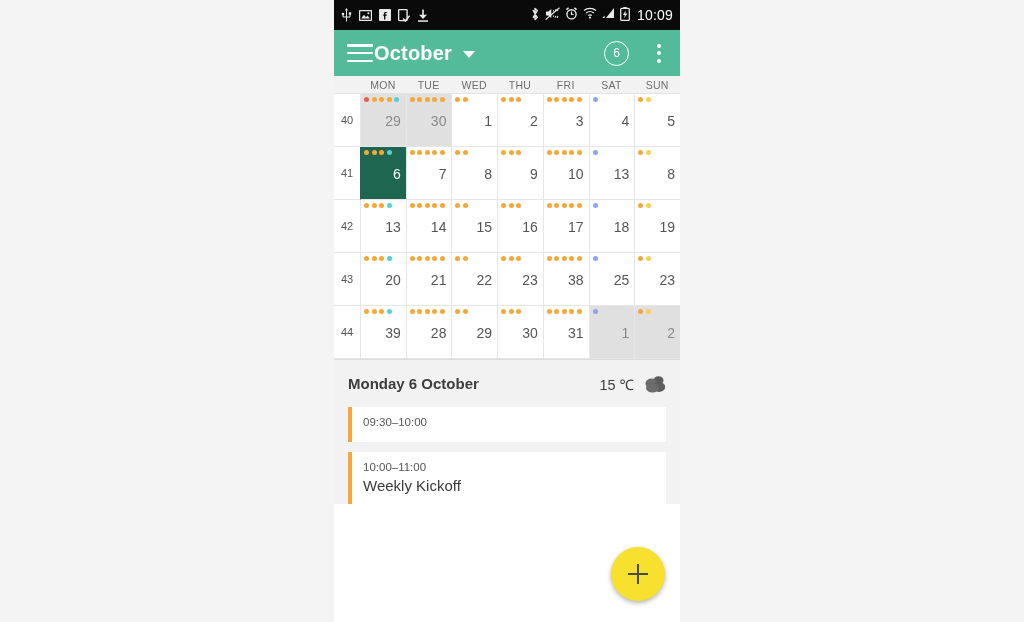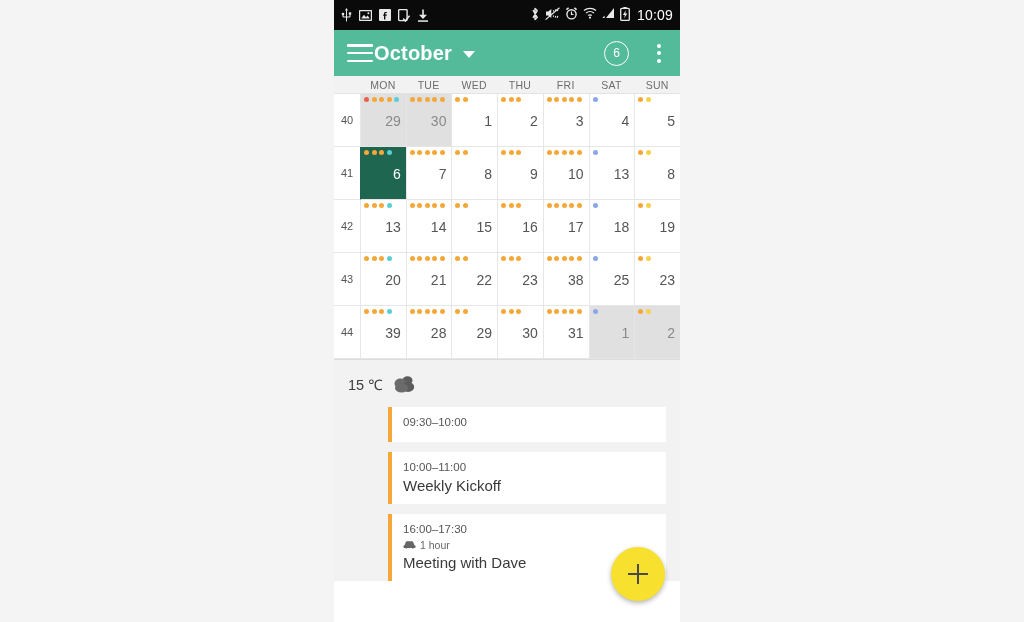--- a/index.html
+++ b/index.html
@@ -160,21 +160,20 @@
 
   
   .events { background: #f2f2f2; padding: 0 14px; }
   .event {
     background: #ffffff;
     border-left: 4px solid #f5a838;
     margin-bottom: 10px;
     padding: 9px 12px 10px 11px;
     box-sizing: border-box;
     cursor: pointer;
-    margin-left: 40px;
   }
   .ev-time { font-size: 11.5px; color: #555555; margin-bottom: 4px; }
   .ev-travel {
     font-size: 10.5px; color: #666666;
     display: flex; align-items: center; gap: 4px;
     margin-bottom: 3px;
   }
   .ev-title { font-size: 15px; color: #3a3a3a; }
 
   
@@ -608,51 +607,40 @@
             <div class="dots">
               <span class="dot" style="background: rgb(245, 168, 56);"></span>
               <span class="dot" style="background: rgb(247, 209, 74);"></span>
             </div>
             <div class="daynum">2</div>
           </div>
         </div>
       </div>
 
     <div class="dayheader">
+      <div class="dh-date">Monday 6 October</div>
       <div class="dh-temp">15 ℃</div>
       <div class="dh-weather">
         <svg width="23" height="18" viewBox="0 0 23 18">
           <ellipse cx="15.5" cy="5.5" rx="5" ry="4.2" fill="#5c5c5c"></ellipse>
           <ellipse cx="8.5" cy="8.5" rx="6" ry="5" fill="#6b6b6b"></ellipse>
           <ellipse cx="16" cy="12" rx="6.2" ry="5" fill="#5c5c5c"></ellipse>
           <ellipse cx="9.5" cy="13" rx="6.5" ry="4.6" fill="#6b6b6b"></ellipse>
         </svg>
       </div>
     </div>
 
     <div class="events" id="event-list">
         <div class="event">
           <div class="ev-time">09:30–10:00</div>
         </div>
         <div class="event">
           <div class="ev-time">10:00–11:00</div>
           <div class="ev-title">Weekly Kickoff</div>
         </div>
-        <div class="event">
-          <div class="ev-time">16:00–17:30</div>
-          <div class="ev-travel">
-            <span><svg width="13" height="9" viewBox="0 0 13 9">
-                <path d="M1.6 5.2 L2.7 2.2 C2.9 1.6 3.3 1.3 4 1.3 h5 c.7 0 1.1.3 1.3.9 L11.4 5.2 h.3 c.6 0 .8.3.8.8 v1.3 c0 .4-.2.6-.6.6 H1.1 c-.4 0-.6-.2-.6-.6 V6 c0-.5.2-.8.8-.8 Z" fill="#666"></path>
-                <circle cx="3.2" cy="7.6" r="1.1" fill="#666"></circle>
-                <circle cx="9.8" cy="7.6" r="1.1" fill="#666"></circle>
-              </svg></span>
-            <span>1 hour</span>
-          </div>
-          <div class="ev-title">Meeting with Dave</div>
-        </div>
       </div>
 
     <div class="fab">
       <span class="plus-h"></span>
       <span class="plus-v"></span>
     </div>
 
   </div>
 </div>
 

